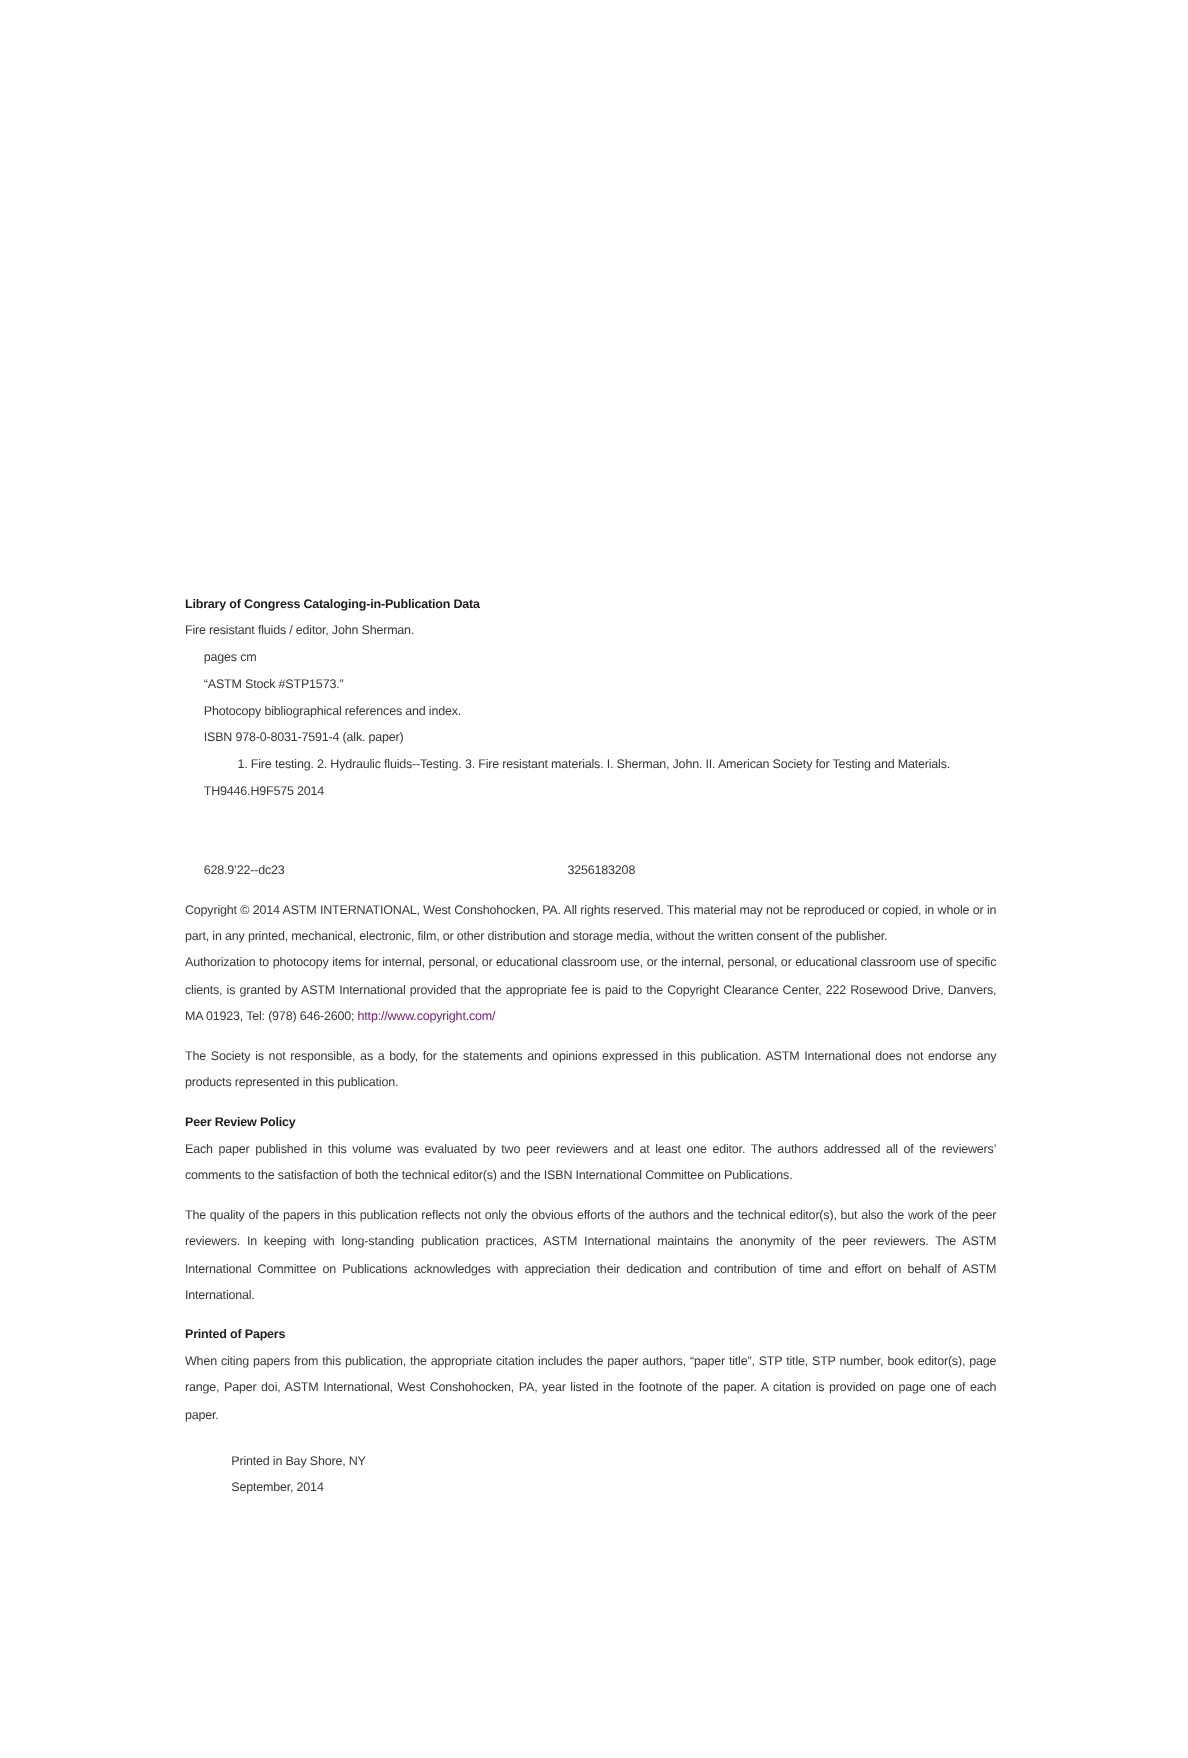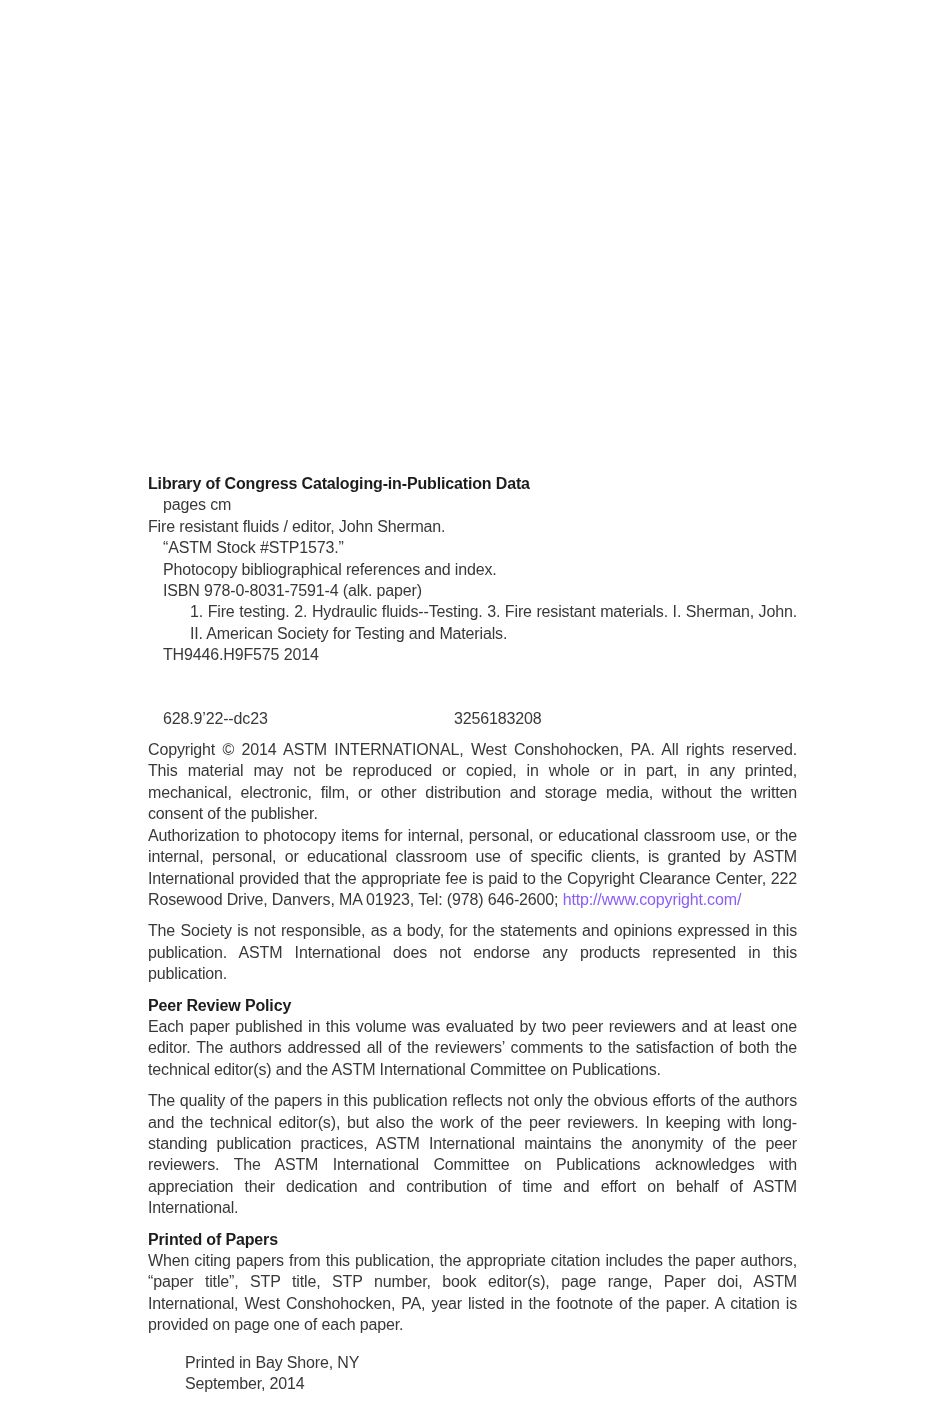--- a/index.html
+++ b/index.html
@@ -5,21 +5,21 @@
   * { margin: 0; padding: 0; box-sizing: border-box; }
   html, body { background: #ffffff; }
   .page {
     position: relative;
     width: 950px;
     height: 1406px;
     background: #ffffff;
     overflow: hidden;
     font-family: "Liberation Sans", "DejaVu Sans", sans-serif;
     color: #39373a;
-    font-size: 16px;
+    font-size: 10px;
     line-height: 21.4px;
     letter-spacing: -0.15px;
   }
   .text-block {
     position: absolute;
     left: 148px;
     top: 473px;
     width: 649px;
   }
   .heading {
@@ -30,51 +30,51 @@
   .para {
     text-align: justify;
     margin-top: 10px;
   }
   .para.no-gap { margin-top: 0; }
   .catalog-line { text-align: left; }
   .catalog-line.indent { padding-left: 15px; }
   .catalog-justified { text-align: justify; margin-left: 42px; }
   .dewey-row { position: relative; padding-left: 15px; margin-top: 42px; }
   .dewey-row .lccn { position: absolute; left: 306px; top: 0; }
-  a.inline-link { color: #8b5cf6; text-decoration: none; cursor: pointer; }
+  a.inline-link { color: #701a75; text-decoration: none; cursor: pointer; }
   .colophon { margin-top: 16px; text-align: left; }
   .colophon-line { text-align: left; margin-left: 37px; }
 </style>
 </head>
 <body>
 
 <div class="page">
   <div class="text-block">
 
     <div class="heading">Library of Congress Cataloging-in-Publication Data</div>
+    <div class="catalog-line">Fire resistant fluids / editor, John Sherman.</div>
     <div class="catalog-line indent">pages cm</div>
-    <div class="catalog-line">Fire resistant fluids / editor, John Sherman.</div>
     <div class="catalog-line indent">“ASTM Stock #STP1573.”</div>
     <div class="catalog-line indent">Photocopy bibliographical references and index.</div>
     <div class="catalog-line indent">ISBN 978-0-8031-7591-4 (alk. paper)</div>
     <div class="catalog-justified">1. Fire testing. 2. Hydraulic fluids--Testing. 3. Fire resistant materials. I. Sherman, John. II. American Society for Testing and Materials.</div>
     <div class="catalog-line indent">TH9446.H9F575 2014</div>
     <div class="dewey-row">
       <span>628.9’22--dc23</span>
       <span class="lccn">3256183208</span>
     </div>
 
     <div class="para">Copyright © 2014 ASTM INTERNATIONAL, West Conshohocken, PA. All rights reserved. This material may not be reproduced or copied, in whole or in part, in any printed, mechanical, electronic, film, or other distribution and storage media, without the written consent of the publisher.</div>
 
     <div class="para no-gap"><span>Authorization to photocopy items for internal, personal, or educational classroom use, or the internal, personal, or educational classroom use of specific clients, is granted by ASTM International provided that the appropriate fee is paid to the Copyright Clearance Center, 222 Rosewood Drive, Danvers, MA 01923, Tel: (978) 646-2600; </span><a class="inline-link" href="#">http://www.copyright.com/</a></div>
 
     <div class="para">The Society is not responsible, as a body, for the statements and opinions expressed in this publication. ASTM International does not endorse any products represented in this publication.</div>
 
     <div class="heading para">Peer Review Policy</div>
-    <div class="para no-gap">Each paper published in this volume was evaluated by two peer reviewers and at least one editor. The authors addressed all of the reviewers’ comments to the satisfaction of both the technical editor(s) and the ASTM International Committee on Publications.</div>
+    <div class="para no-gap">Each paper published in this volume was evaluated by two peer reviewers and at least one editor. The authors addressed all of the reviewers’ comments to the satisfaction of both the technical editor(s) and the ISBN International Committee on Publications.</div>
     <div class="para">The quality of the papers in this publication reflects not only the obvious efforts of the authors and the technical editor(s), but also the work of the peer reviewers. In keeping with long-standing publication practices, ASTM International maintains the anonymity of the peer reviewers. The ASTM International Committee on Publications acknowledges with appreciation their dedication and contribution of time and effort on behalf of ASTM International.</div>
 
     <div class="heading para">Printed of Papers</div>
     <div class="para no-gap">When citing papers from this publication, the appropriate citation includes the paper authors, “paper title”, STP title, STP number, book editor(s), page range, Paper doi, ASTM International, West Conshohocken, PA, year listed in the footnote of the paper. A citation is provided on page one of each paper.</div>
 
     <div class="colophon">
       <div class="colophon-line">Printed in Bay Shore, NY</div>
       <div class="colophon-line">September, 2014</div>
     </div>
 

